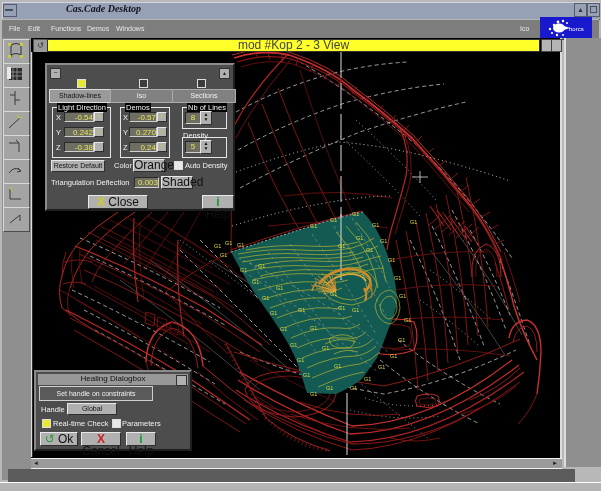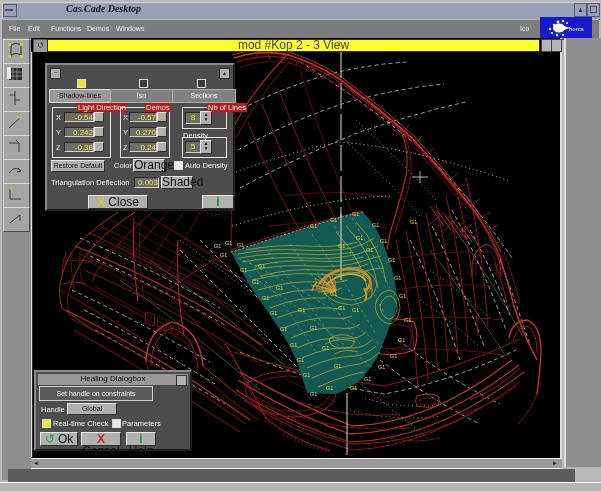--- a/index.html
+++ b/index.html
@@ -19,22 +19,22 @@
 #toolbar{left:2px;top:38px;width:29px;height:442px;background:#8f8f8f;}
 .tb{position:absolute;left:1px;width:25px;height:23px;background:#a4a4a4;
   border-top:1px solid #d8d8d8;border-left:1px solid #d8d8d8;
   border-right:1px solid #4d4d4d;border-bottom:1px solid #4d4d4d;}
 
 .dlg{background:#4d4d4d;border-top:2px solid #8a8a8a;border-left:2px solid #8a8a8a;
   border-right:2px solid #1f1f1f;border-bottom:2px solid #1f1f1f;}
 .dtitle{position:absolute;left:2px;top:2px;right:2px;height:11px;background:#989898;
   text-align:center;font-size:8px;color:#111;}
 .grp{position:absolute;border:1px solid #e6e6e6;}
-.grp>span{position:absolute;top:-5px;left:4px;background:#b91c1c;padding:0 1px;
-  font-size:7.5px;color:#f0f0f0;white-space:nowrap;margin-left:20px;}
+.grp>span{position:absolute;top:-5px;left:4px;background:#000000;padding:0 1px;
+  font-size:7.5px;color:#f0f0f0;white-space:nowrap;}
 .fld{position:absolute;background:#6e6e62;border-top:1px solid #2a2a2a;border-left:1px solid #2a2a2a;
   border-right:1px solid #cfcfcf;border-bottom:1px solid #cfcfcf;
   color:#e6e65a;font-size:8px;text-align:right;}
 .btn{position:absolute;background:#b0b0b0;border-top:1px solid #e8e8e8;border-left:1px solid #e8e8e8;
   border-right:1px solid #2e2e2e;border-bottom:1px solid #2e2e2e;
   color:#111;font-size:12px;text-align:center;}
 .wlbl{position:absolute;color:#f2f2f2;font-size:7.5px;white-space:nowrap;}
 .cb{position:absolute;width:7px;height:7px;border:1px solid #ddd;background:#3c3c3c;}
 .cb.on{background:#e8e832;}
 .spin{position:absolute;background:#b0b0b0;border:1px solid #e8e8e8;border-right-color:#2e2e2e;border-bottom-color:#2e2e2e;}

